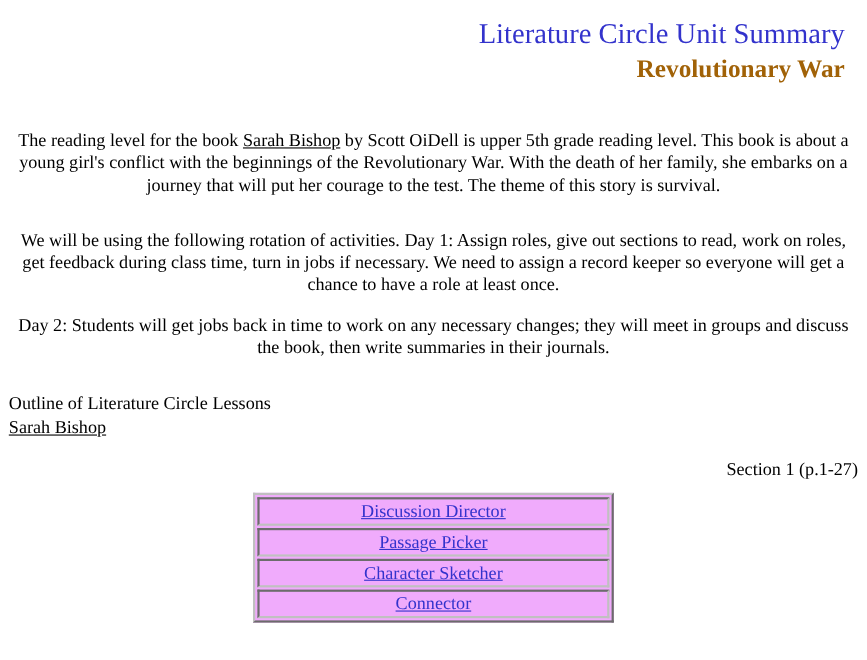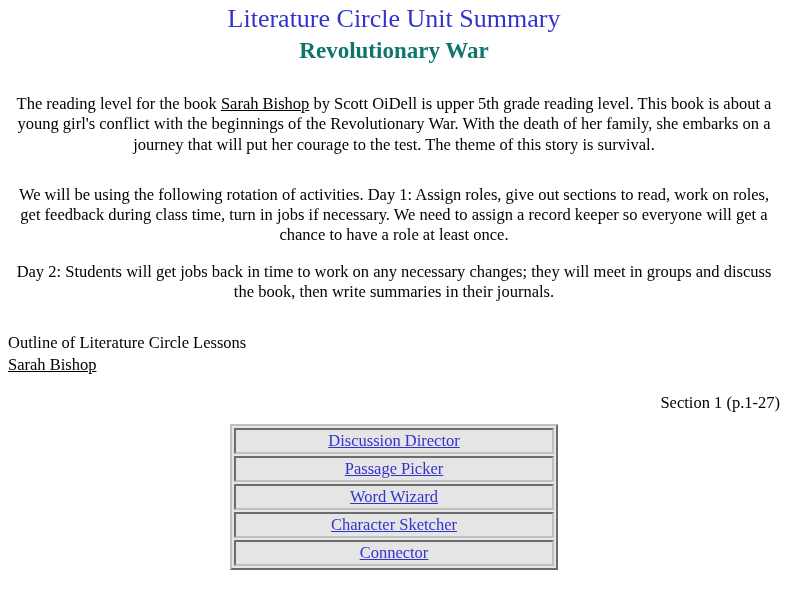--- a/index.html
+++ b/index.html
@@ -12,33 +12,33 @@
     height: 600px;
     overflow: hidden;
     font-family: "Liberation Serif", "DejaVu Serif", serif;
     font-size: 16px;
     color: #000000;
     padding: 0 8px;
     box-sizing: border-box;
   }
 
   .heading-block {
-    text-align: center;
-    margin: 0;
+    text-align: right;
+    margin: 12px;
     padding-top: 4px;
   }
   .h-title {
     color: #3333cc;
     font-size: 26px;
     font-weight: normal;
     line-height: 1.18;
     margin: 0;
   }
   .h-sub {
-    color: #0f766e;
+    color: #a16207;
     font-size: 23px;
     font-weight: bold;
     line-height: 1.2;
     margin: 0;
     padding-top: 2px;
   }
   .h-sub2 {
     color: #3333cc;
     font-size: 18px;
     font-weight: normal;
@@ -74,21 +74,21 @@
     margin: 0;
     line-height: 1.3;
   }
 
   table.role-table {
     border-collapse: separate;
     border-spacing: 2px;
     border: 2px outset #c0c0c0;
     width: 328px;
     margin: 0 auto;
-    background: #e5e5e5;
+    background: #f0abfc;
     table-layout: fixed;
   }
   table.role-table td {
     border: 2px inset #c0c0c0;
     text-align: center;
     padding: 1px 2px;
     height: 18px;
     vertical-align: middle;
   }
   table.role-table a {
@@ -136,23 +136,20 @@
 <div class="table-wrap">
   <table class="role-table">
     <tbody>
       <tr>
           <td><a href="#">Discussion Director</a></td>
         </tr>
       <tr>
           <td><a href="#">Passage Picker</a></td>
         </tr>
       <tr>
-          <td><a href="#">Word Wizard</a></td>
-        </tr>
-      <tr>
           <td><a href="#">Character Sketcher</a></td>
         </tr>
       <tr>
           <td><a href="#">Connector </a></td>
         </tr>
     </tbody>
   </table>
 </div>
 
 <div class="gap-md"></div>

